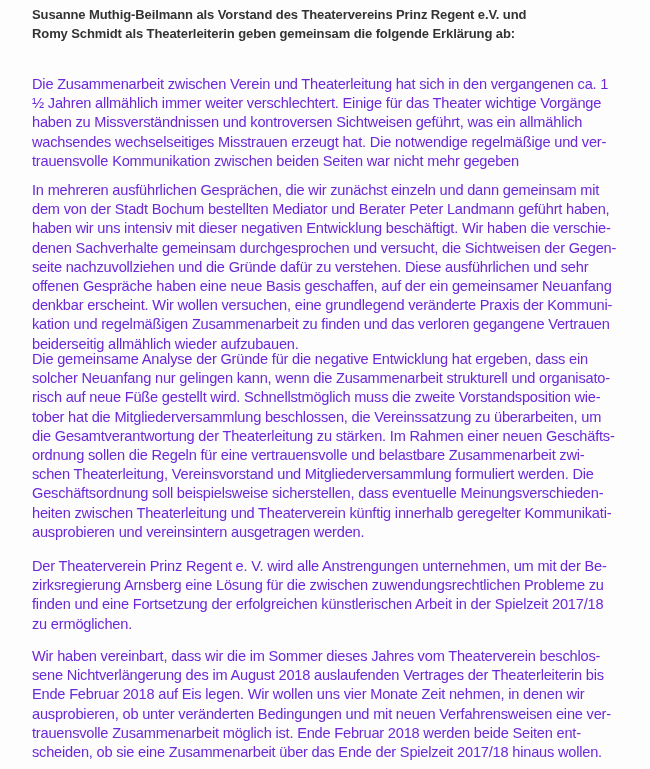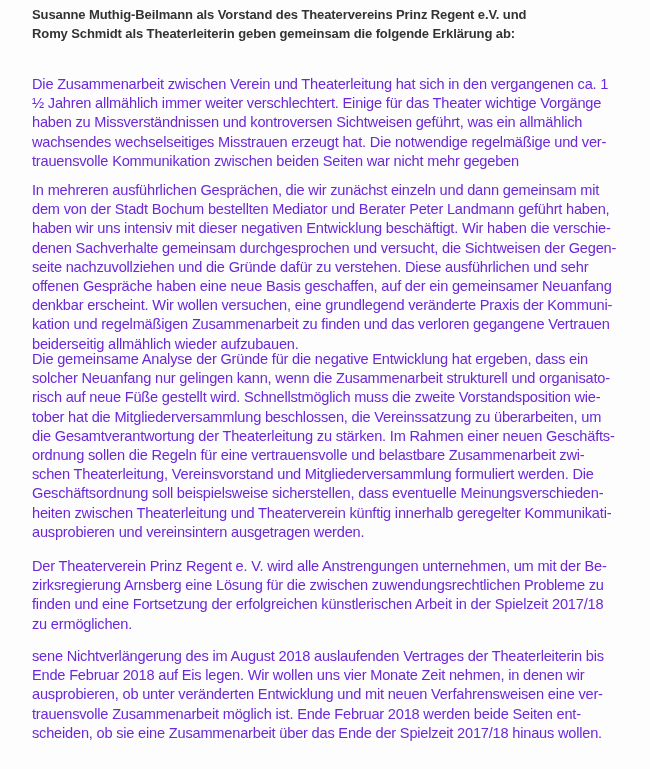--- a/index.html
+++ b/index.html
@@ -89,19 +89,20 @@
   </div>
 
   <div class="para" style="top:557px;">
     <span class="line">Der Theaterverein Prinz Regent e. V. wird alle Anstrengungen unternehmen, um mit der Be-</span>
     <span class="line">zirksregierung Arnsberg eine Lösung für die zwischen zuwendungsrechtlichen Probleme zu</span>
     <span class="line">finden und eine Fortsetzung der erfolgreichen künstlerischen Arbeit in der Spielzeit 2017/18</span>
     <span class="line">zu ermöglichen.</span>
   </div>
 
   <div class="para" style="top:647px;">
+    <span class="line">Wir haben vereinbart, dass wir die im Sommer dieses Jahres vom Theaterverein beschlos-</span>
     <span class="line">sene Nichtverlängerung des im August 2018 auslaufenden Vertrages der Theaterleiterin bis</span>
     <span class="line">Ende Februar 2018 auf Eis legen. Wir wollen uns vier Monate Zeit nehmen, in denen wir</span>
-    <span class="line">ausprobieren, ob unter veränderten Entwicklung und mit neuen Verfahrensweisen eine ver-</span>
+    <span class="line">ausprobieren, ob unter veränderten Bedingungen und mit neuen Verfahrensweisen eine ver-</span>
     <span class="line">trauensvolle Zusammenarbeit möglich ist. Ende Februar 2018 werden beide Seiten ent-</span>
     <span class="line">scheiden, ob sie eine Zusammenarbeit über das Ende der Spielzeit 2017/18 hinaus wollen.</span>
   </div>
 </div>
 
 </body></html>

